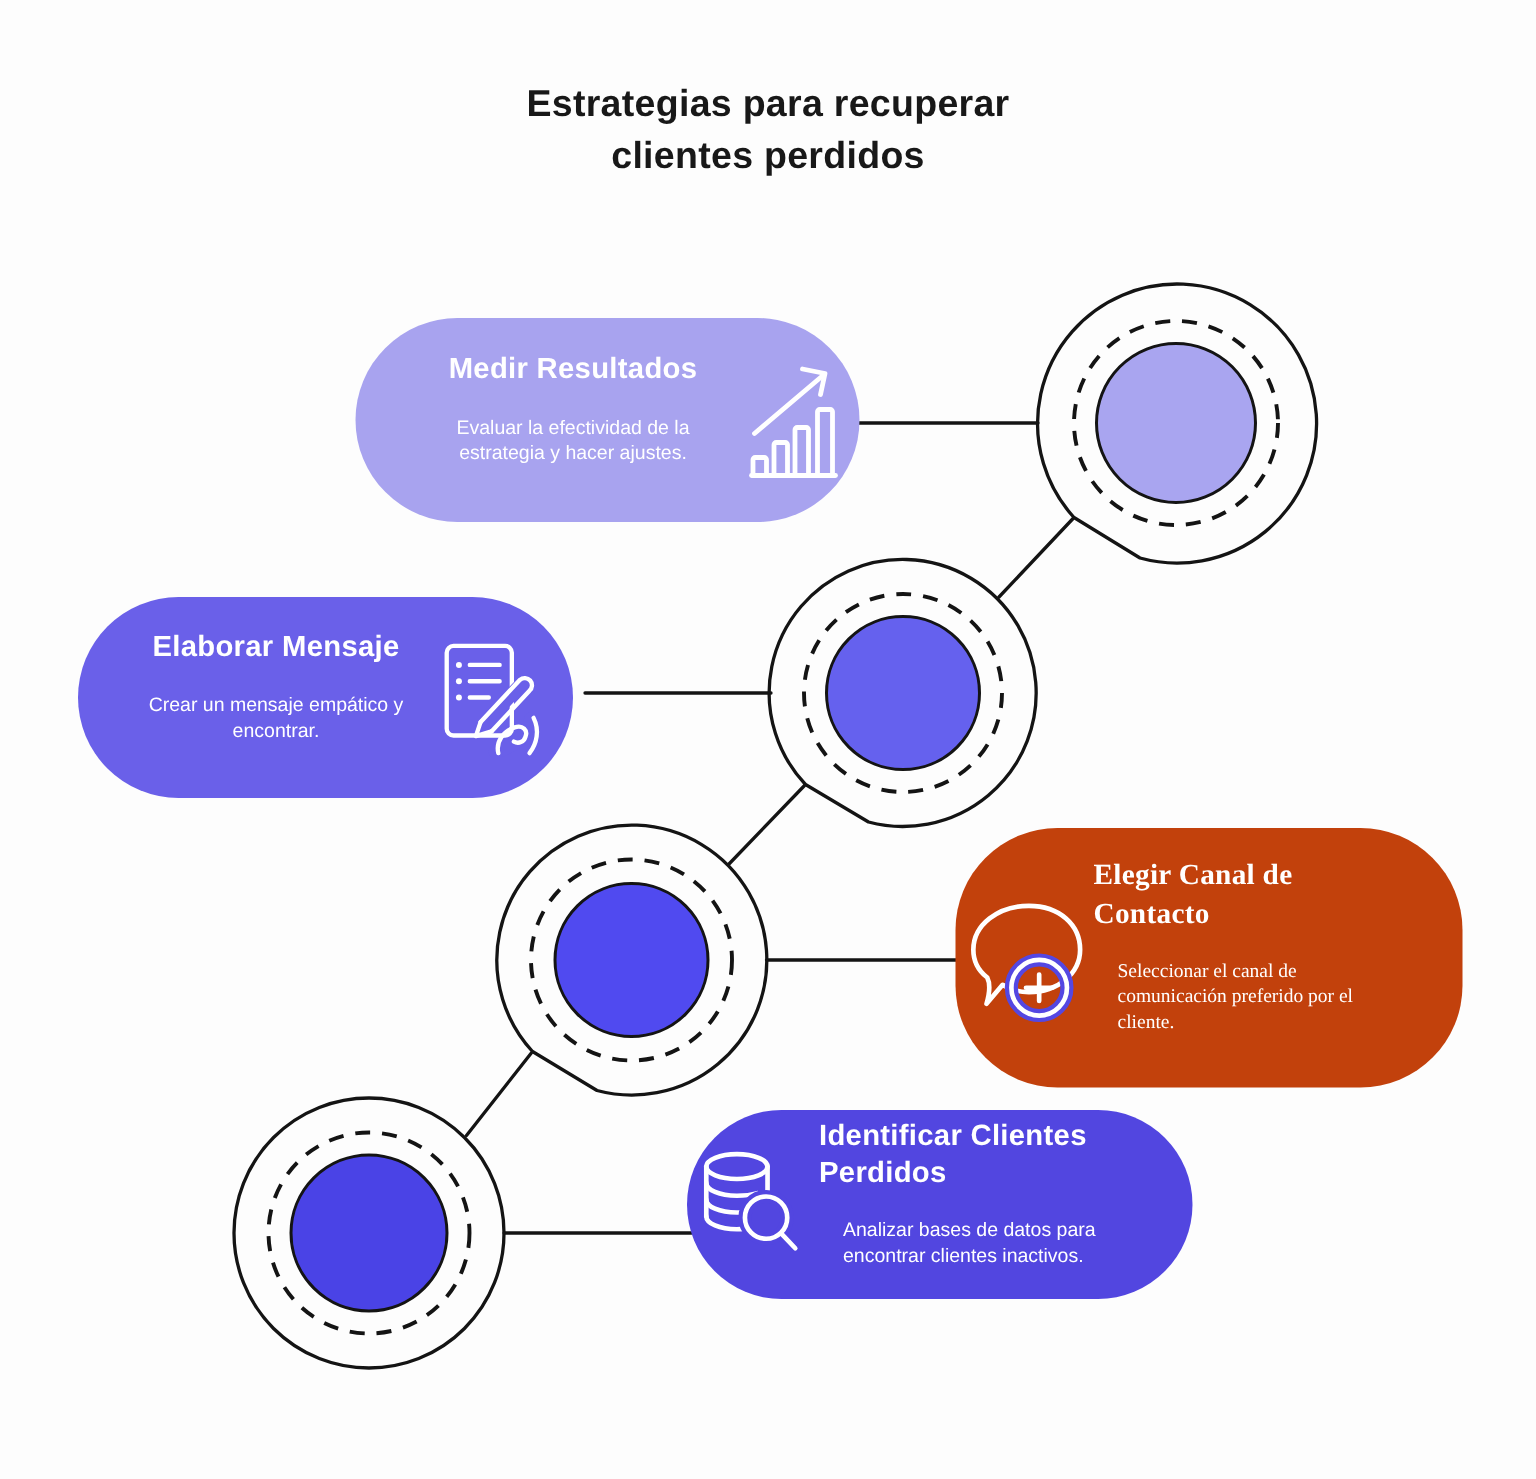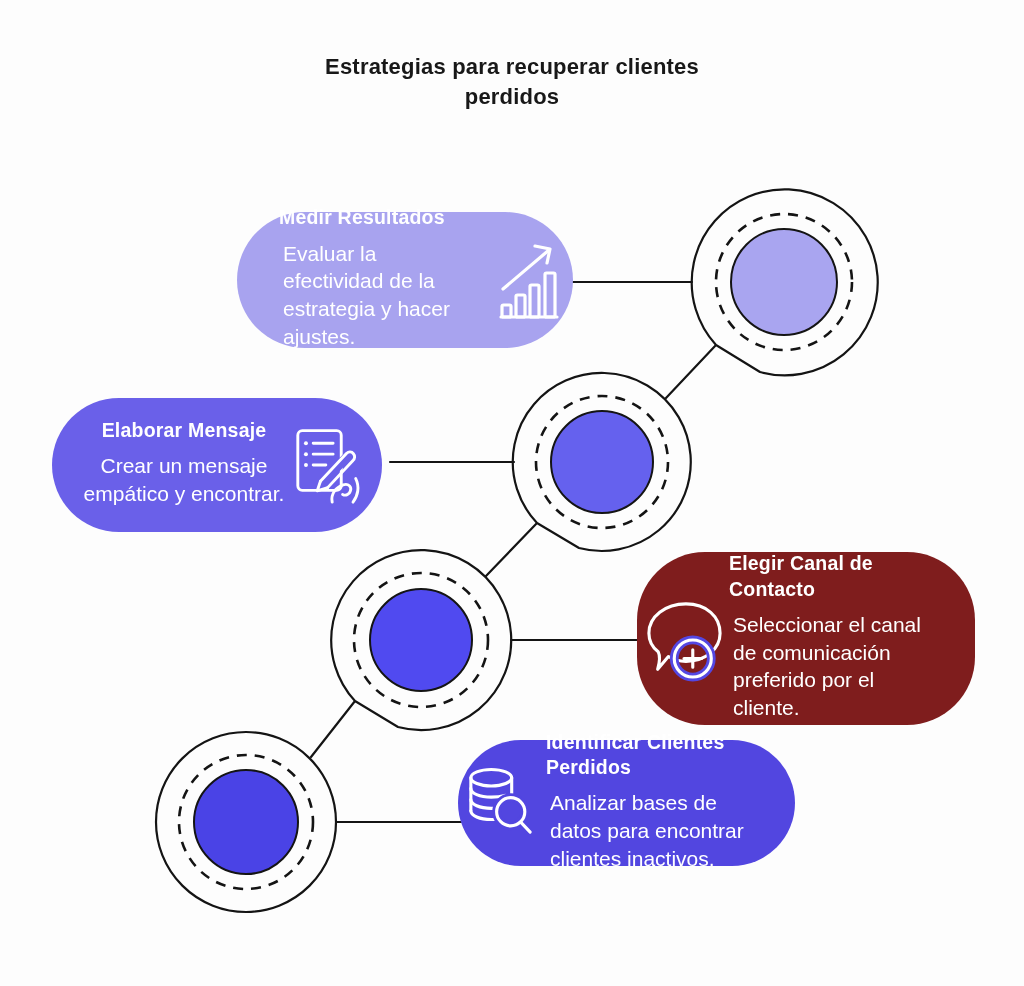--- a/index.html
+++ b/index.html
@@ -9,21 +9,21 @@
     width: 1024px;
     height: 986px;
     overflow: hidden;
     background: #fdfdfd;
   }
   .title {
     position: absolute;
     left: 0; right: 0; top: 52px;
     margin: 0;
     text-align: center;
-    font-size: 22px;
+    font-size: 25px;
     font-weight: 700;
     line-height: 1.38;
     letter-spacing: .2px;
   }
   .title span { display: inline-block; max-width: 420px; }
   .web { position: absolute; left: 0; top: 0; }
   .card {
     position: absolute;
     display: flex;
     align-items: center;
@@ -32,30 +32,30 @@
     color: #ffffff;
   }
   .card .txt h2 {
     margin: 0 0 9px 0;
     font-size: 19.5px;
     font-weight: 700;
     line-height: 1.3;
     letter-spacing: .2px;
   }
   .card .txt p {
-    margin: 4px;
-    font-size: 21px;
+    margin: 16px;
+    font-size: 13px;
     font-weight: 400;
     line-height: 1.32;
   }
   .card .icon { flex: none; }
   .card .txt { flex: none; }
 
   .card-1 { left: 237px; top: 212px; width: 336px; height: 136px; padding: 0 14px 0 20px; justify-content: flex-end; }
-  .card-1 .txt { width: 206px; text-align: left; margin-right: 14px; }
+  .card-1 .txt { width: 206px; text-align: center; margin-right: 14px; }
 
   .card-2 { left: 52px; top: 398px; width: 330px; height: 134px; padding: 0 10px 0 20px; justify-content: flex-end; }
   .card-2 .txt { width: 212px; text-align: center; margin-right: 6px; }
 
   .card-3 { left: 637px; top: 552px; width: 338px; height: 173px; padding: 0 18px 0 8px; justify-content: flex-start; }
   .card-3 .txt { width: 214px; text-align: left; margin-left: 6px; }
 
   .card-4 { left: 458px; top: 740px; width: 337px; height: 126px; padding: 0 14px 0 8px; justify-content: flex-start; }
   .card-4 .txt { width: 218px; text-align: left; margin-left: 10px; }
 
@@ -133,21 +133,21 @@
         <path d="M28 63 L58 31"></path>
         <path d="M38 82 C52 78 62 70 64 58"></path>
       </g>
       <path d="M27 60 L56 29 A5.2 5.2 0 0 1 63 37 L35 67"></path>
       <path d="M27 60 L23.5 70.5 L35 67"></path>
       <path d="M40 83 C38 74 44 67 52 64 C58 62 62 66 60 71 C59 74.5 55 76.5 51.5 74.5"></path>
       <path d="M63 83 C68.5 76 70.5 66 66 57"></path>
     </svg>
   </section>
 
-  <section class="card card-3" style="background: #7f1d1d;">
+  <section class="card card-3" style="background: #c2410c; font-family: Liberation Serif, serif;">
     <svg class="icon icon-stroke" width="78" height="86" viewBox="0 0 80 88">
       <path d="M24 62 L13 75 C15.5 66.5 15.5 61 13.5 57 C7 52 4 45 4 38 C4 21 21 8 42 8 C63 8 77 21 77 38 C77 54 62 67 42 67 C35.5 67 29 65.2 24 62 Z"></path>
       <g stroke="#5447e2" stroke-width="9">
         <circle cx="49" cy="64" r="19" fill="none"></circle>
       </g>
       <circle cx="49" cy="64" r="19"></circle>
       <path d="M49 55 V73 M40 64 H58"></path>
     </svg>
     <div class="txt">
       <h2>Elegir Canal de Contacto</h2>

